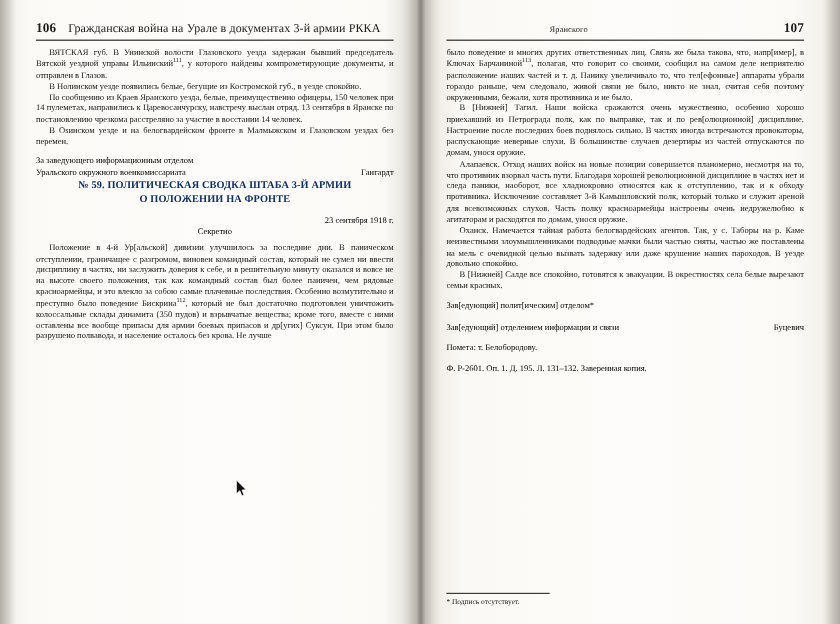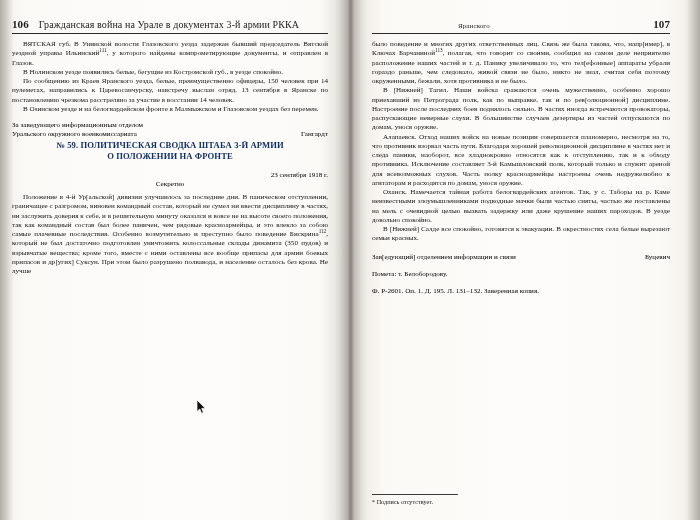--- a/index.html
+++ b/index.html
@@ -47,21 +47,21 @@
 
   .page {
     position: absolute;
     top: 0;
     height: 520px;
     box-sizing: border-box;
   }
   .page.left {
     left: 0;
     width: 350px;
-    padding: 18px 22px 14px 12px;
+    padding: 18px 22px 14px 30px;
     font-family: Liberation Serif, serif;
   }
   .page.right {
     left: 350px;
     width: 350px;
     padding: 18px 30px 14px 22px;
   }
   .runhead {
     display: flex;
     align-items: baseline;
@@ -261,20 +261,21 @@
         слухов. Часть полку красноармейцы настроены очень недружелюбно к агитаторам и расходятся по домам, унося оружие.</p>
       <p>Оханск. Намечается тайная работа белогвардейских агентов.
         Так, у с. Таборы на р. Каме неизвестными злоумышленниками
         подводные мачки были частью сняты, частью же поставлены на
         мель с очевидной целью вызвать задержку или даже крушение
         наших пароходов. В уезде довольно спокойно.</p>
       <p>В [Нижней] Салде все спокойно, готовятся к эвакуации. В окрестностях села белые вырезают семьи красных.</p>
     </div>
 
     <div class="sig-block">
+      <div>Зав[едующий] полит[ическим] отделом*</div>
       <div class="sig-row" style="margin-top:9px;">
         <span>Зав[едующий] отделением информации и связи</span>
         <span>Буцевич</span>
       </div>
     </div>
 
     <div class="archref">Помета: т. Белобородову.</div>
     <div class="archref">Ф. Р-2601. Оп. 1. Д. 195. Л. 131–132. Заверенная копия.</div>
   </div>
 

